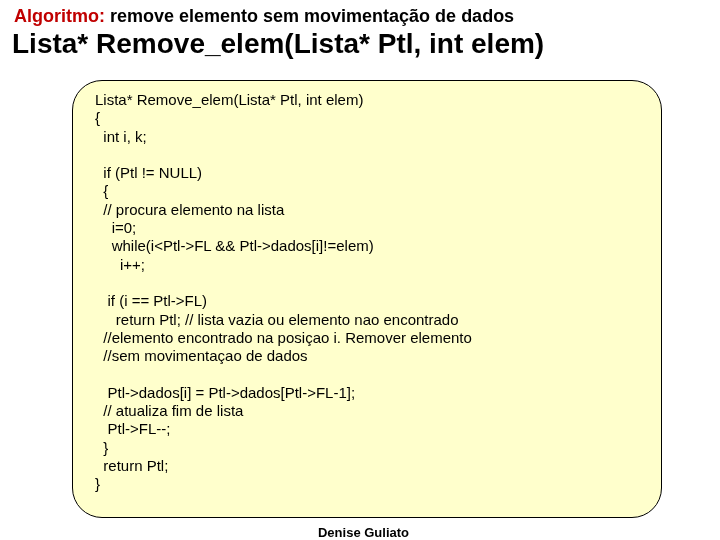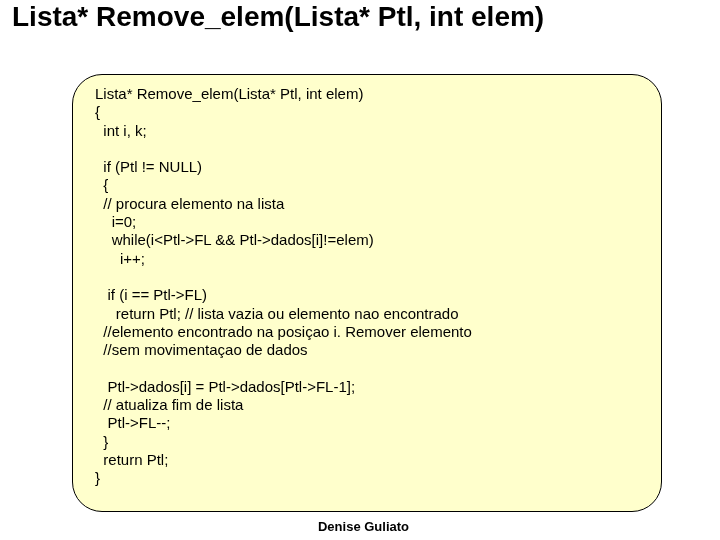--- a/index.html
+++ b/index.html
@@ -67,20 +67,23 @@
     font-size: 13px;
     color: #000;
     padding-left: 7px;
   }
 </style>
 </head>
 <body>
 
 <div class="slide">
 
+  <div class="title-line1">
+    <span class="red">Algoritmo:</span><span> remove elemento sem movimentação de dados</span>
+  </div>
   <div class="title-line2">Lista* Remove_elem(Lista* Ptl, int elem)</div>
 
   <div class="code-box">
     <pre>Lista* Remove_elem(Lista* Ptl, int elem)
 {
   int i, k;
 
   if (Ptl != NULL)
   {
   // procura elemento na lista

